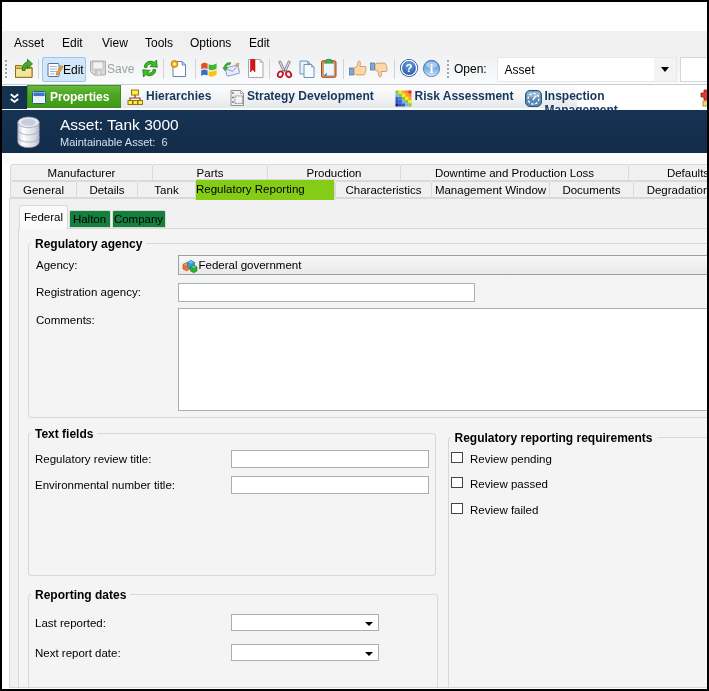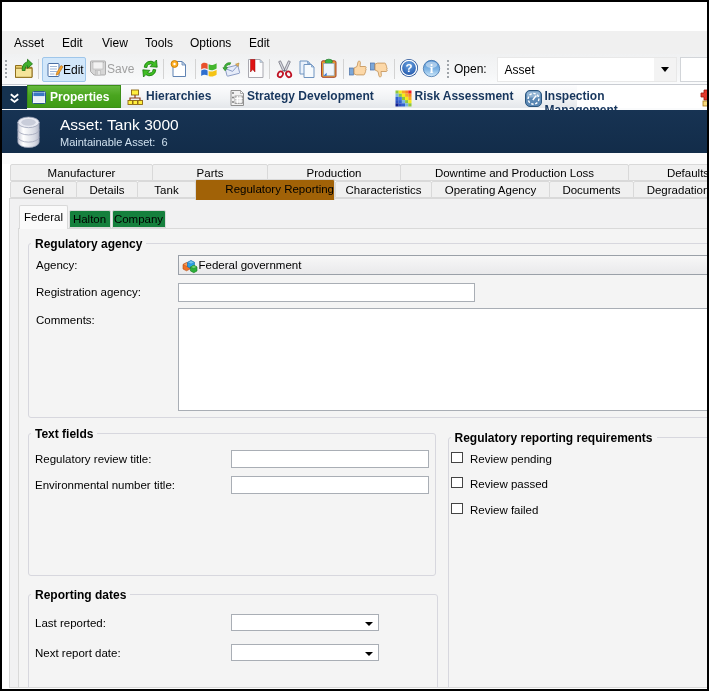--- a/index.html
+++ b/index.html
@@ -54,22 +54,22 @@
   #band .t2 { position:absolute; left:58px; top:26px; font-size:11px; color:#cfe0ee; }
 
   
   #gap { left:2px; top:153px; width:705px; height:10.5px; background:#fbfbfb; }
 
   
   .tab1 { position:absolute; top:163.5px; height:17.5px; background:#f0f0f0; border:1px solid #d9d9d9;
      font-size:11.5px; text-align:center; line-height:16.5px; z-index:3; border-radius:2px 2px 0 0; }
   .tab2 { position:absolute; top:180.5px; height:17px; background:#f0f0f0; border:1px solid #d9d9d9;
      font-size:11.5px; text-align:center; line-height:16px; z-index:3; border-radius:2px 2px 0 0; }
-  #tab2-active { position:absolute; left:195px; top:178.5px; width:140px; height:21px; background:#a16207;
-     border:1px solid #d9d9d9; border-bottom:none; font-size:11.5px; text-align:right; line-height:19px; z-index:5; border-radius:2px 2px 0 0; }
+  #tab2-active { position:absolute; left:195px; top:178.5px; width:140px; height:21px; background:#84cc16;
+     border:1px solid #d9d9d9; border-bottom:none; font-size:11.5px; text-align:left; line-height:19px; z-index:5; border-radius:2px 2px 0 0; }
 
   
   #outerpage { left:8.5px; top:197.5px; width:740px; height:490.5px; background:#f1f1f2; border:1px solid #d9d9d9; z-index:4; }
 
   
   #innerpage { left:18px; top:227.5px; width:740px; height:460.5px; background:#f4f4f4; border:1px solid #d9d9d9; z-index:6; }
   .itab { position:absolute; top:209.5px; height:18px; background:#15803d; border:1px solid #d9d9d9;
      font-size:11.5px; text-align:center; line-height:17px; z-index:6; border-radius:2px 2px 0 0; }
   #itab-active { position:absolute; left:19px; top:204.5px; width:49px; height:24px; background:#fafafa;
      border:1px solid #d9d9d9; border-bottom:none; font-size:11.5px; text-align:center; line-height:22px; z-index:7; border-radius:2px 2px 0 0; }
@@ -334,21 +334,21 @@
   <div class="tab1" style="left:267px;width:134px;">Production</div>
   <div class="tab1" style="left:400px;width:229px;">Downtime and Production Loss</div>
   <div class="tab1" style="left:628px;width:120px;">Defaults</div>
 
   <div class="abs" id="outerpage"></div>
 
   <div class="tab2" style="left:10px;width:67px;">General</div>
   <div class="tab2" style="left:76px;width:62px;">Details</div>
   <div class="tab2" style="left:137px;width:59px;">Tank</div>
   <div class="tab2" style="left:335px;width:97px;">Characteristics</div>
-  <div class="tab2" style="left:431px;width:119px;">Operating Agency</div>
+  <div class="tab2" style="left:431px;width:119px;">Management Window</div>
   <div class="tab2" style="left:549px;width:85px;">Documents</div>
   <div class="tab2" style="left:633px;width:90px;">Degradation</div>
   <div id="tab2-active">Regulatory Reporting</div>
 
   <div class="abs" id="innerpage"></div>
   <div class="itab" style="left:68.5px;width:42px;">Halton</div>
   <div class="itab" style="left:111.5px;width:54px;">Company</div>
   <div id="itab-active">Federal</div>
 
   <div class="group" style="left:28px;top:242.5px;width:700px;height:175px;">

